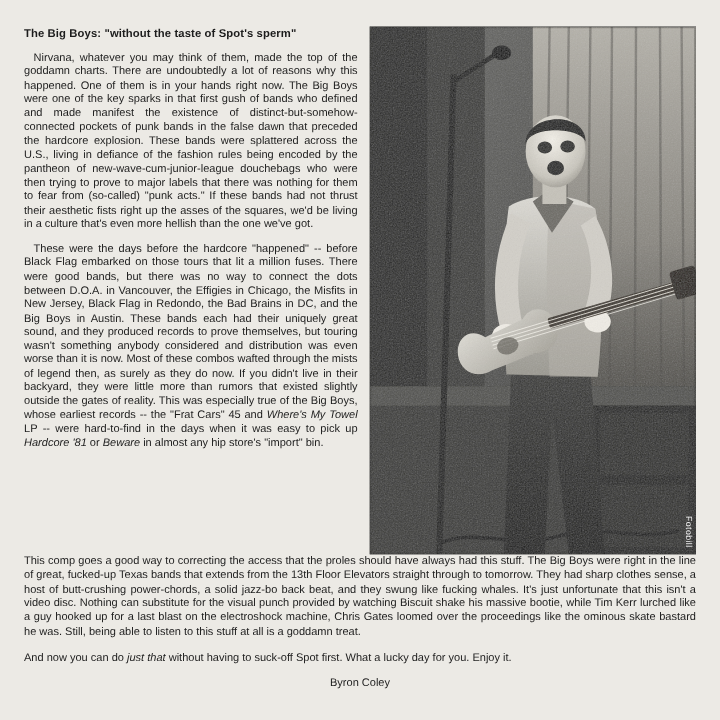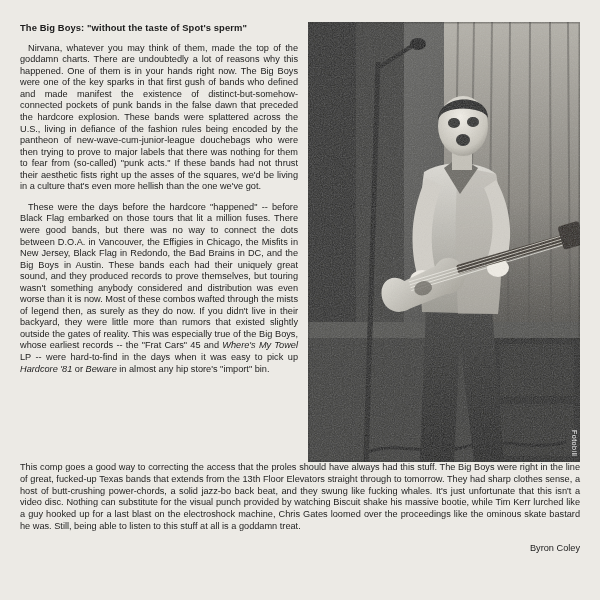--- a/index.html
+++ b/index.html
@@ -84,21 +84,21 @@
   .para-wide {
     font-size: 9.2px;
     line-height: 1.28;
     color: #1d1d1d;
     text-align: justify;
     margin: 0 0 10px 0;
     hyphens: auto;
   }
   .para-wide i { font-style: italic; }
   .byline {
-    text-align: right;
+    text-align: center;
     font-size: 9.2px;
     color: #1d1d1d;
     margin-top: 8px;
   }
 </style>
 </head>
 <body>
 
 <div class="page">
 
@@ -225,16 +225,17 @@
           </g>
         </svg>
       </div>
       <div class="credit">Fotobill</div>
     </div>
 
   </div>
 
   <div class="bottom">
     <div class="para-wide">This comp goes a good way to correcting the access that the proles should have always had this stuff. The Big Boys were right in the line of great, fucked-up Texas bands that extends from the 13th Floor Elevators straight through to tomorrow. They had sharp clothes sense, a host of butt-crushing power-chords, a solid jazz-bo back beat, and they swung like fucking whales. It's just unfortunate that this isn't a video disc. Nothing can substitute for the visual punch provided by watching Biscuit shake his massive bootie, while Tim Kerr lurched like a guy hooked up for a last blast on the electroshock machine, Chris Gates loomed over the proceedings like the ominous skate bastard he was. Still, being able to listen to this stuff at all is a goddamn treat.</div>
+    <div class="para-wide">And now you can do <i>just that</i> without having to suck-off Spot first. What a lucky day for you. Enjoy it.</div>
     <div class="byline">Byron Coley</div>
   </div>
 
 </div>
 
 </body></html>

